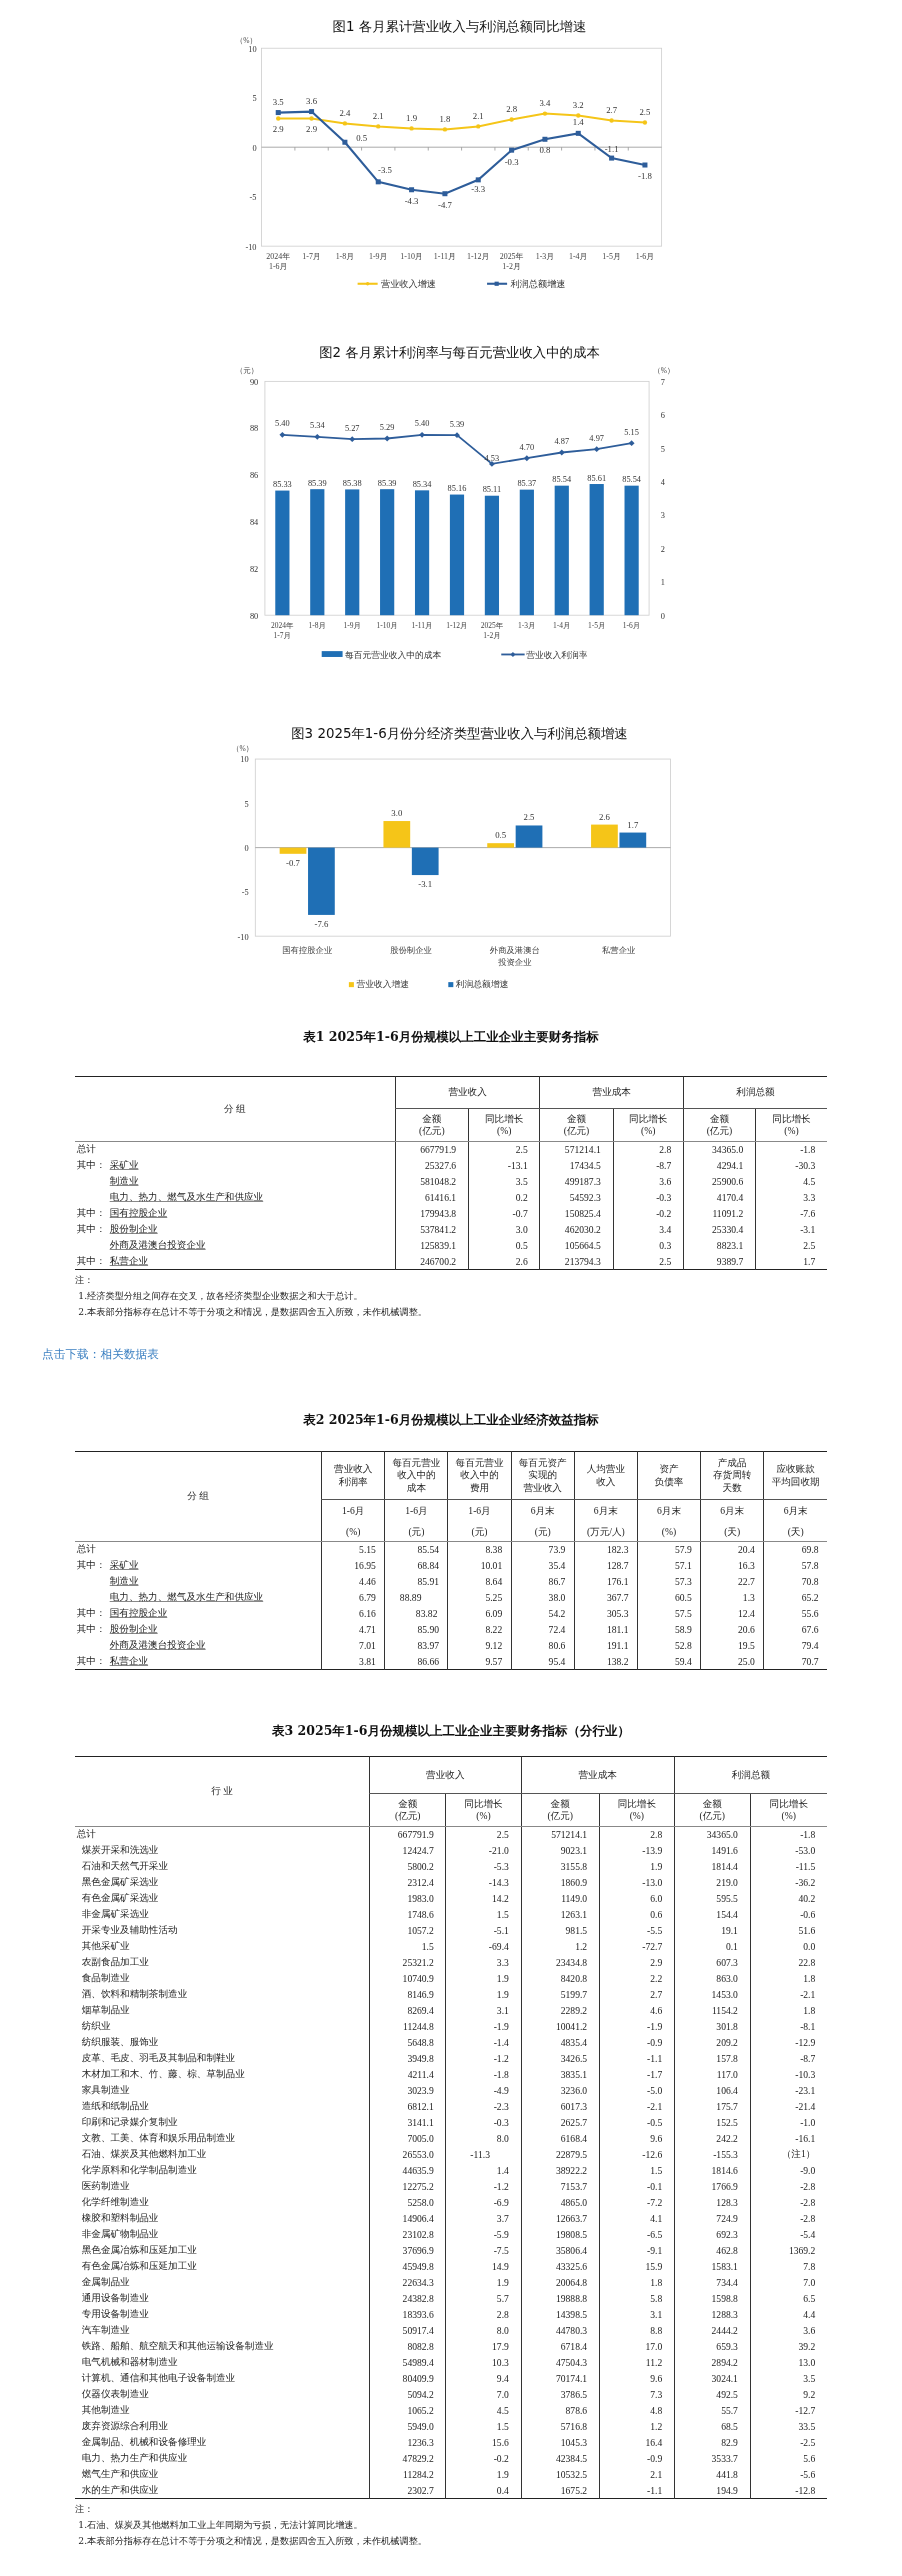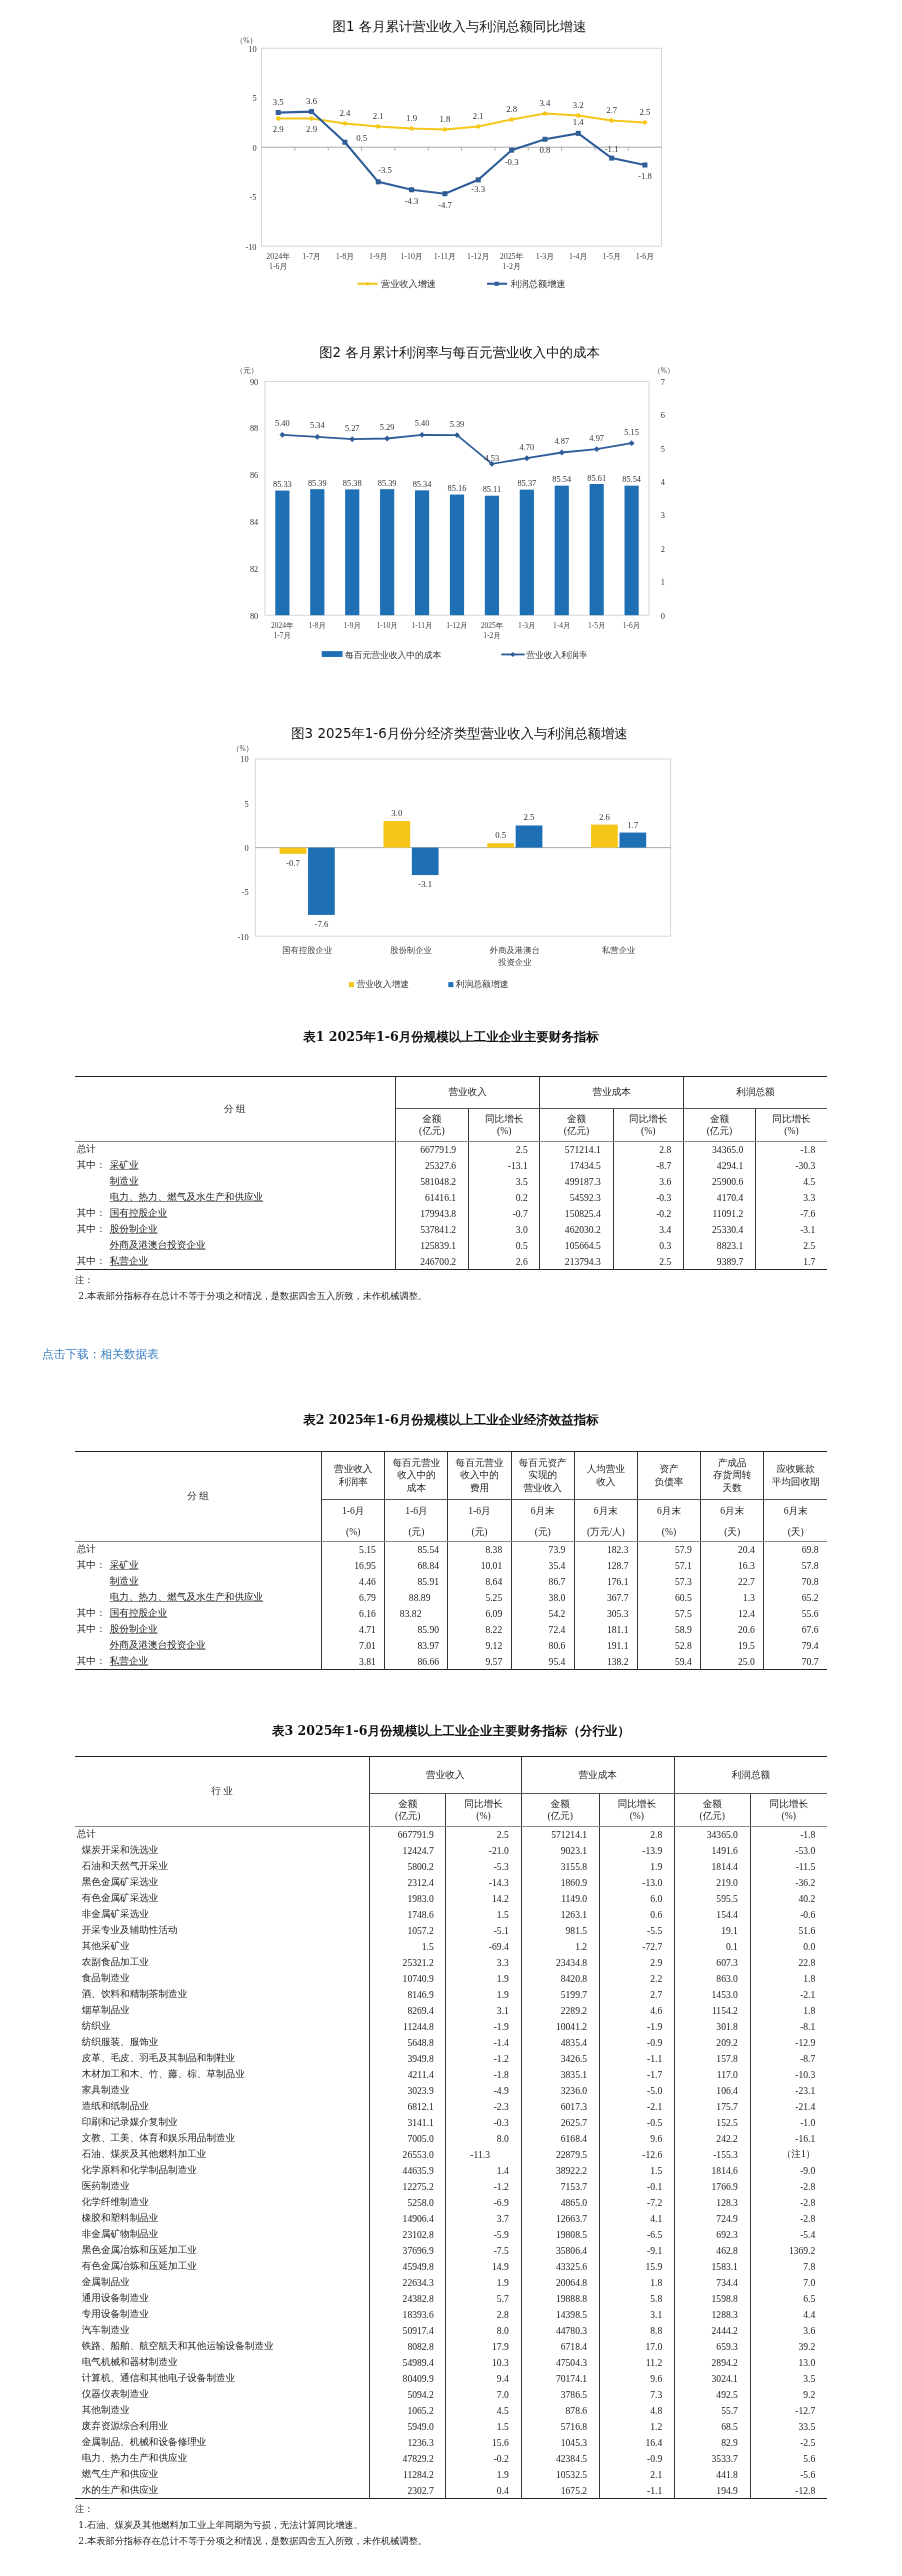--- a/index.html
+++ b/index.html
@@ -333,20 +333,21 @@
           <td class="num vl">2.6</td>
           <td class="num vl">213794.3</td>
           <td class="num vl">2.5</td>
           <td class="num vl">9389.7</td>
           <td class="num vl">1.7</td>
         </tr>
       </tbody>
   </table>
   <div class="notes" id="t1-notes" style="margin-top:1.7px;">
       <div style="">注：</div>
+      <div style="padding-left:3.3px;">1.经济类型分组之间存在交叉，故各经济类型企业数据之和大于总计。</div>
       <div style="padding-left:3.3px;">2.本表部分指标存在总计不等于分项之和情况，是数据四舍五入所致，未作机械调整。</div>
     </div>
 </div>
 
 <a class="abs dl-link" style="left:42px;top:1347px;">点击下载：相关数据表</a>
 
 <div class="abs" style="left:75px;top:1412px;width:752px;">
   <div class="tbl-title">表2    2025年1-6月份规模以上工业企业经济效益指标</div>
 </div>
 <div class="abs" style="left:75px;top:1451px;">
@@ -414,32 +415,32 @@
           <td class="num vl" style="padding-right: 8.4px;">8.64</td>
           <td class="num vl" style="padding-right: 8.4px;">86.7</td>
           <td class="num vl" style="padding-right: 8.4px;">176.1</td>
           <td class="num vl" style="padding-right: 8.4px;">57.3</td>
           <td class="num vl" style="padding-right: 8.4px;">22.7</td>
           <td class="num vl" style="padding-right: 8.4px;">70.8</td>
         </tr>
         <tr>
           <td class="lbl"><span style="display:inline-block;width:33px;"></span><span style="text-decoration:underline;text-decoration-color:#888;">电力、热力、燃气及水生产和供应业</span></td>
           <td class="num vl" style="padding-right: 8.4px;">6.79</td>
-          <td class="num vl" style="padding-right: 17px;">88.89</td>
+          <td class="num vl" style="padding-right: 26px;">88.89</td>
           <td class="num vl" style="padding-right: 8.4px;">5.25</td>
           <td class="num vl" style="padding-right: 8.4px;">38.0</td>
           <td class="num vl" style="padding-right: 8.4px;">367.7</td>
           <td class="num vl" style="padding-right: 8.4px;">60.5</td>
           <td class="num vl" style="padding-right: 8.4px;">1.3</td>
           <td class="num vl" style="padding-right: 8.4px;">65.2</td>
         </tr>
         <tr>
           <td class="lbl"><span style="display:inline-block;width:33px;">其中：</span><span style="text-decoration:underline;text-decoration-color:#888;">国有控股企业</span></td>
           <td class="num vl" style="padding-right: 8.4px;">6.16</td>
-          <td class="num vl" style="padding-right: 26px;">83.82</td>
+          <td class="num vl" style="padding-right: 10px;">83.82</td>
           <td class="num vl" style="padding-right: 8.4px;">6.09</td>
           <td class="num vl" style="padding-right: 8.4px;">54.2</td>
           <td class="num vl" style="padding-right: 8.4px;">305.3</td>
           <td class="num vl" style="padding-right: 8.4px;">57.5</td>
           <td class="num vl" style="padding-right: 8.4px;">12.4</td>
           <td class="num vl" style="padding-right: 8.4px;">55.6</td>
         </tr>
         <tr>
           <td class="lbl"><span style="display:inline-block;width:33px;">其中：</span><span style="text-decoration:underline;text-decoration-color:#888;">股份制企业</span></td>
           <td class="num vl" style="padding-right: 8.4px;">4.71</td>

